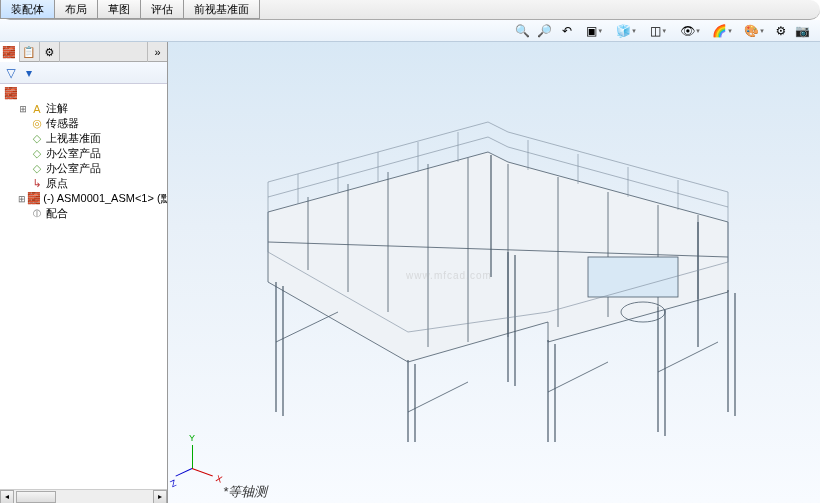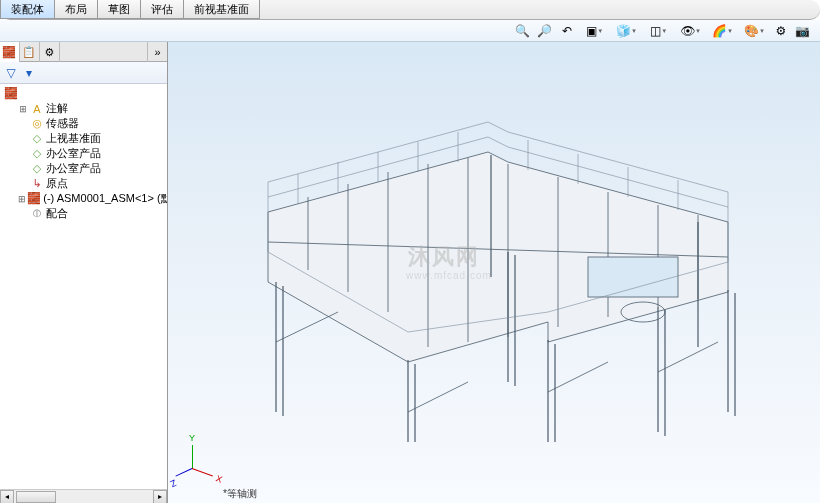--- a/index.html
+++ b/index.html
@@ -39,21 +39,21 @@
 .scrollbar-h { height: 14px; background: #eee; border-top: 1px solid #ccc; display: flex; align-items: center; }
 .sb-btn { width: 14px; height: 14px; background: linear-gradient(#f5f5f5,#ddd); border: 1px solid #aaa; font-size: 8px; text-align: center; line-height: 12px; cursor: pointer; }
 .sb-thumb { width: 40px; height: 12px; background: linear-gradient(#f5f5f5,#ddd); border: 1px solid #aaa; margin-left: 2px; }
 
 .viewport { flex: 1; position: relative; background: linear-gradient(#d8e8f5 0%, #e8f0f8 40%, #f8fbff 100%); overflow: hidden; }
 .model { position: absolute; top: 50px; left: 40px; width: 570px; height: 350px; }
 .triad { position: absolute; bottom: 20px; left: 10px; width: 40px; height: 40px; }
 .triad .y { position: absolute; left: 14px; bottom: 14px; width: 1px; height: 24px; background: #0a0; } .triad .y::after { content:"Y"; position:absolute; top:-12px; left:-3px; font-size:9px; color:#0a0; }
 .triad .x { position: absolute; left: 14px; bottom: 14px; width: 22px; height: 1px; background: #c00; transform-origin:left; transform:rotate(20deg); } .triad .x::after { content:"X"; position:absolute; right:-10px; top:-4px; font-size:9px; color:#c00; }
 .triad .z { position: absolute; left: 14px; bottom: 14px; width: 18px; height: 1px; background: #00c; transform-origin:left; transform:rotate(155deg); } .triad .z::after { content:"Z"; position:absolute; right:-8px; top:-10px; font-size:9px; color:#00c; }
-.view-label { position: absolute; bottom: 2px; left: 55px; font-size: 10px; color: #333; }
+.view-label { position: absolute; bottom: 2px; left: 55px; font-size: 13px; color: #333; font-style: italic; }
 .watermark { position:absolute; top:200px; left:240px; font-size:22px; font-weight:bold; color:rgba(180,180,180,0.5); letter-spacing:2px; pointer-events:none; }
 .watermark-sub { position:absolute; top:228px; left:238px; font-size:10px; color:rgba(180,180,180,0.4); letter-spacing:1px; pointer-events:none; }
 </style>
 </head>
 <body>
 
 <div class="menu-bar">
   <div class="menu-item hl">装配体</div>
   <div class="menu-item">布局</div>
   <div class="menu-item">草图</div>
@@ -194,21 +194,20 @@
             <line x1="210" y1="50" x2="210" y2="80"></line>
           <line x1="250" y1="40" x2="250" y2="70"></line>
             <line x1="320" y1="48" x2="320" y2="78"></line>
           <line x1="370" y1="62" x2="370" y2="92"></line>
             <line x1="420" y1="75" x2="420" y2="105"></line>
           <line x1="470" y1="88" x2="470" y2="118"></line>
           <path d="M 520 170 L 340 220 L 200 240 L 60 160"></path>
         </g>
       </g>
     </svg>
-    <div class="watermark">沐风网</div>
     <div class="watermark-sub">www.mfcad.com</div>
     <div class="triad">
       <div class="y"></div>
       <div class="x"></div>
       <div class="z"></div>
     </div>
     <div class="view-label">*等轴测</div>
   </div>
 </div>
 

